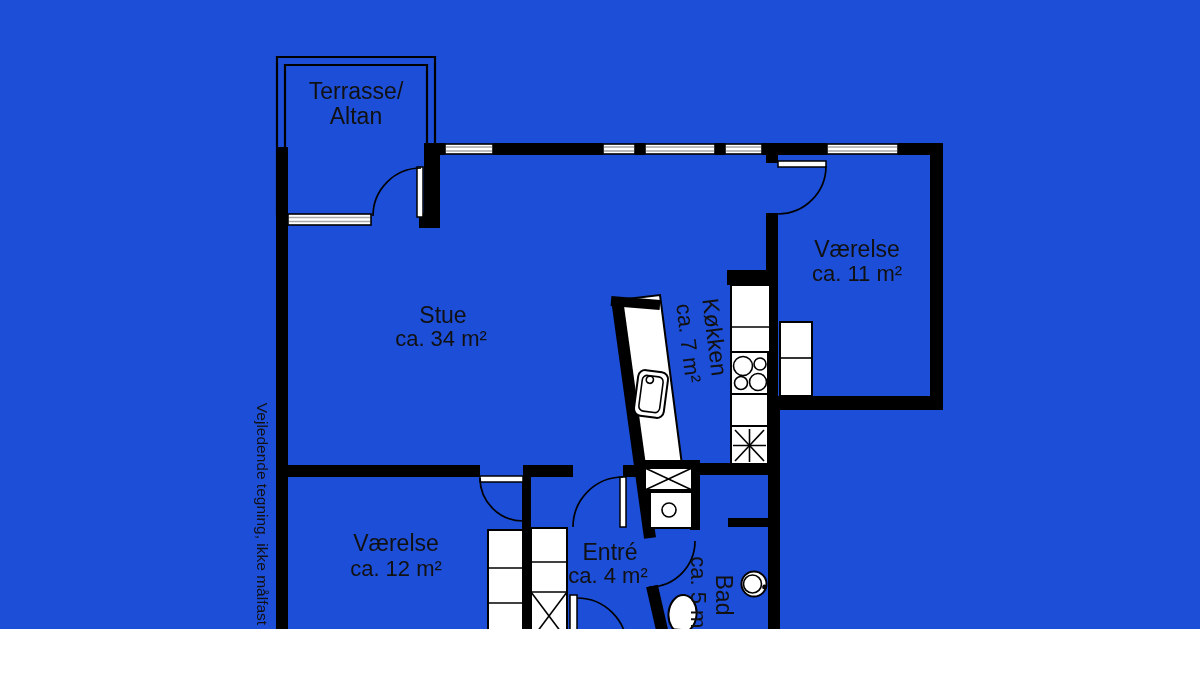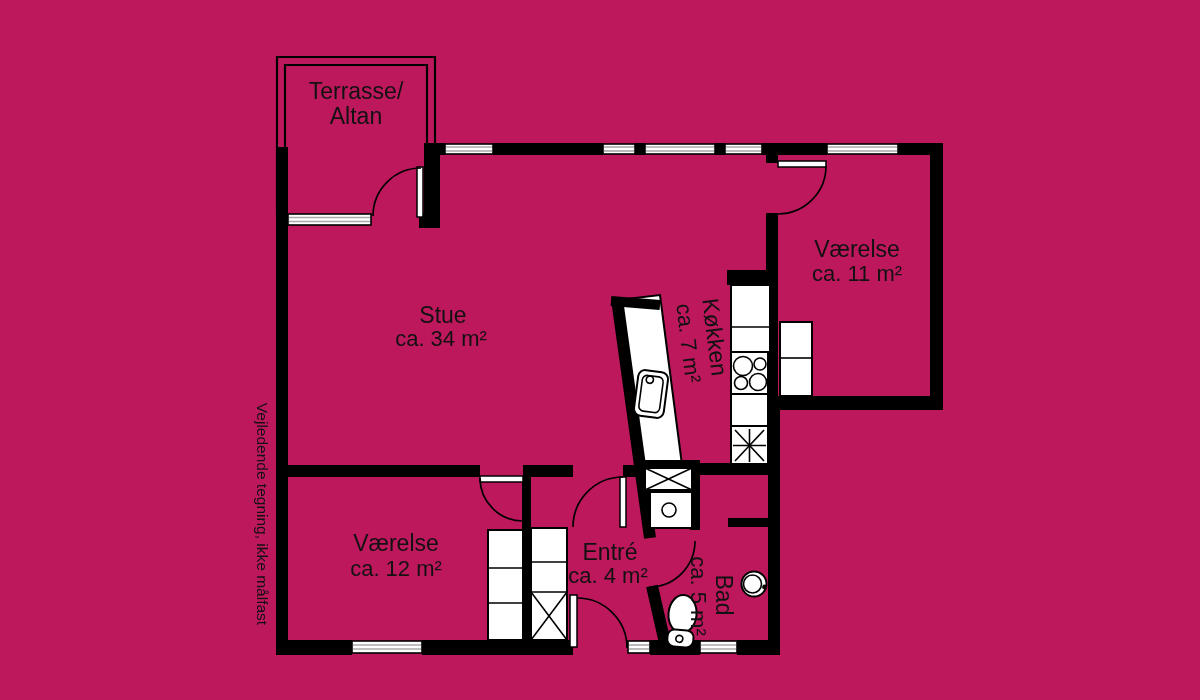--- a/index.html
+++ b/index.html
@@ -1,16 +1,16 @@
 <!DOCTYPE html>
 <html><head>
 <meta charset="utf-8">
 <style>
   html,body{margin:0;padding:0;background:#ffffff;}
-  .stage{position:relative;width:1200px;height:700px;background:#be185d;overflow:hidden;}
+  .stage{position:relative;width:1200px;height:629px;background:#1d4ed8;overflow:hidden;}
   svg{display:block;}
   .w{fill:#000000;stroke:none;}
   .thin{fill:none;stroke:#000000;stroke-width:2.2;}
   .dw{fill:none;stroke:#000000;stroke-width:12;stroke-linecap:butt;}
   .cap{fill:none;stroke:#000000;stroke-width:10;stroke-linecap:butt;}
   .win{fill:#ffffff;stroke:#000000;stroke-width:1.6;}
   .wing{stroke:#a9a9a9;stroke-width:1.6;fill:none;}
   .arc{fill:none;stroke:#000000;stroke-width:1.7;}
   .leaf{fill:#ffffff;stroke:#000000;stroke-width:1.5;}
   .fx{fill:#ffffff;stroke:#000000;stroke-width:2;}

